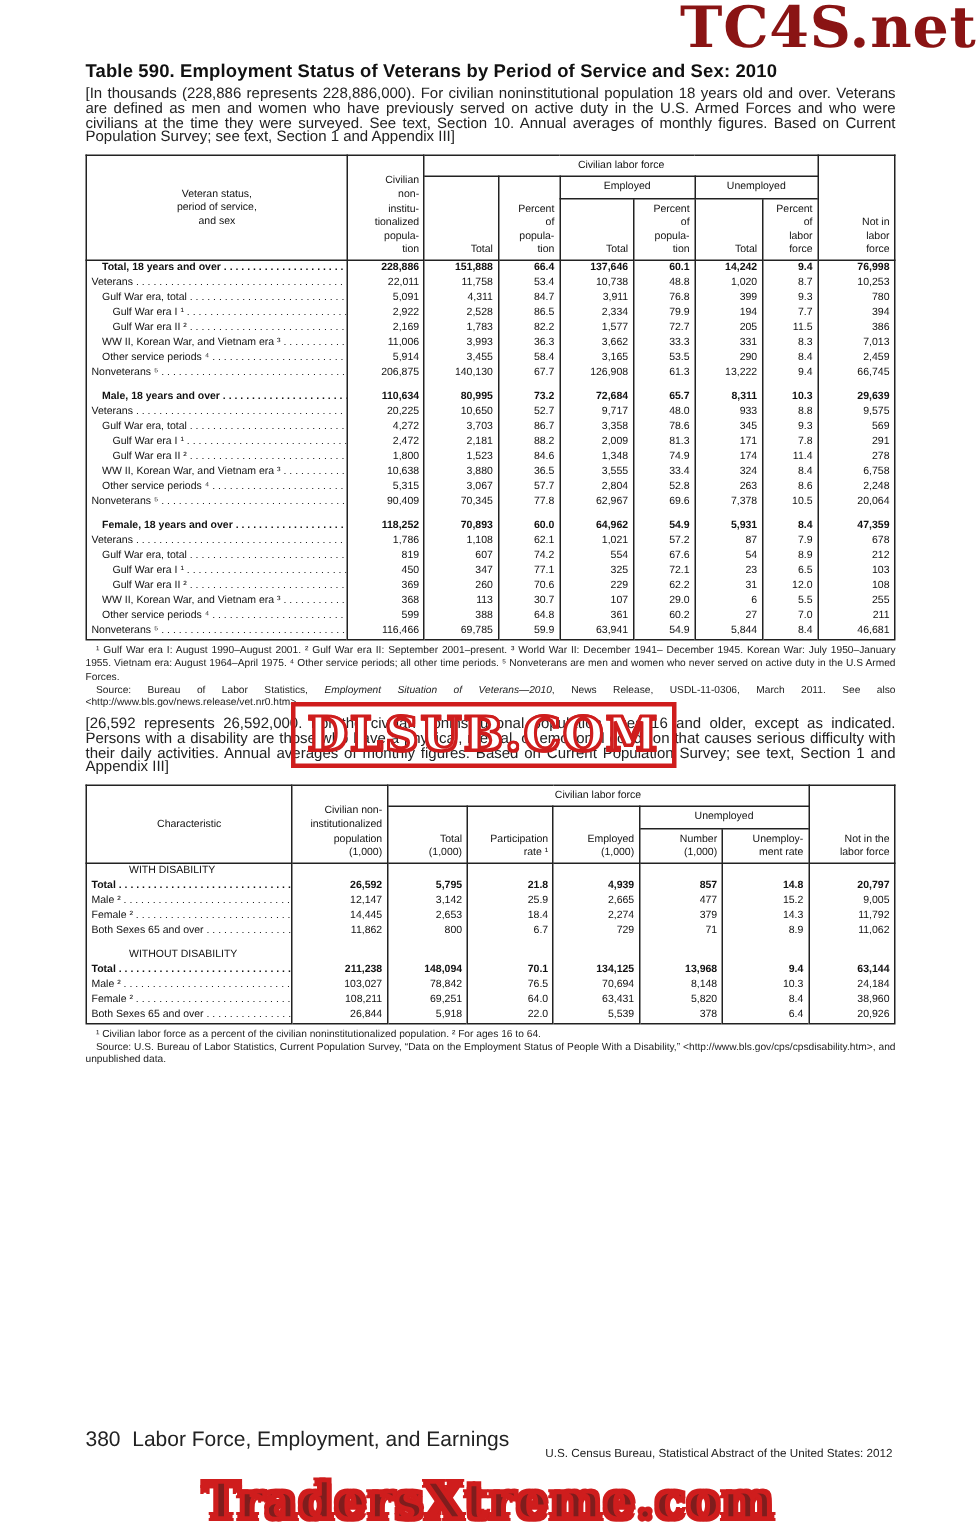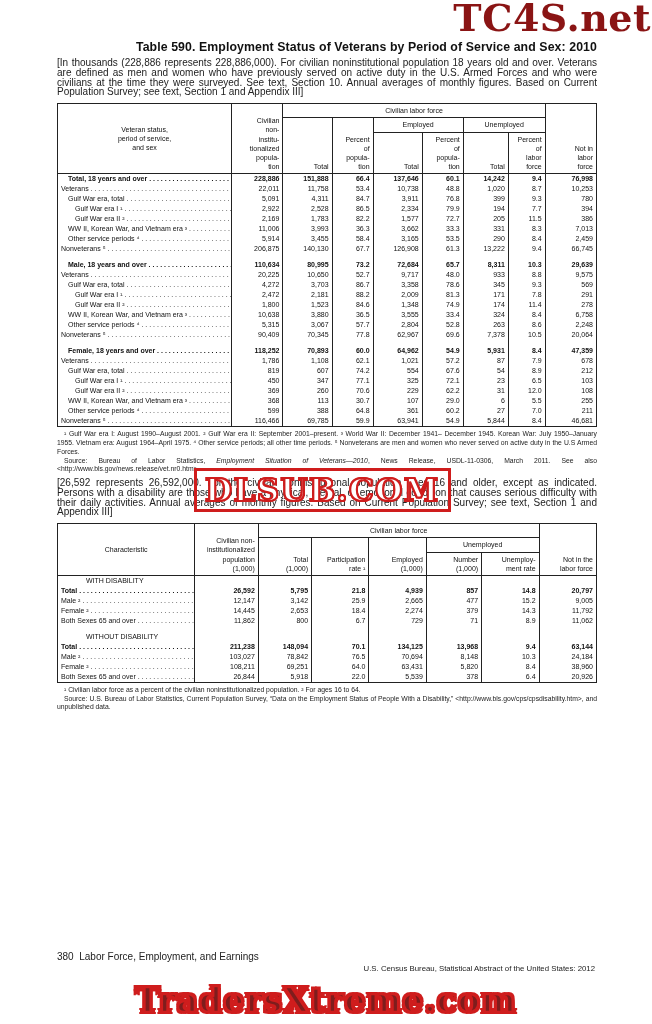--- a/index.html
+++ b/index.html
@@ -4,21 +4,21 @@
 <style>
   * { margin:0; padding:0; box-sizing:border-box; }
   html, body { background:#9a9a9a; }
   .page {
     position:relative; width:652px; height:1024px; margin:0 auto;
     background:#ffffff; overflow:hidden; color:#1a1a1a;
     font-family:"Liberation Sans", sans-serif;
   }
   .content { position:absolute; left:57px; top:0; width:540px; padding-top:40px; }
 
-  .tbl-title { font-size:12.3px; font-weight:bold; letter-spacing:0.1px; color:#111;text-align:right; }
+  .tbl-title { font-size:12.3px; font-weight:bold; letter-spacing:0.1px; color:#111; }
   .tbl-note  { margin-top:4px; font-size:10px; line-height:9.8px; text-align:justify; color:#222; }
 
   table.stat { width:100%; border-collapse:collapse; table-layout:fixed; margin-top:6px; border:1px solid #222; }
   .stat th {
     border:1px solid #222; font-weight:normal; font-size:7px; line-height:9.2px;
     padding:2px 3px; white-space:pre-line; vertical-align:bottom; text-align:right; color:#111;
   }
   .stat th.center { text-align:center; vertical-align:middle; }
   .stat td {
     font-size:7px; line-height:10px; padding:0 3px 0 0;
@@ -31,21 +31,21 @@
   tr.gap td { padding-top:6px; }
   td.ind0 { padding-left:3px; }
   td.ind1 { padding-left:10px; }
   td.ind2 { padding-left:17px; }
   td.ind3 { padding-left:28px; }
 
   .fnblock { margin-top:3px; font-size:6.8px; line-height:8.7px; text-align:justify; color:#222; }
   .fnblock p { text-indent:7px; }
   .second-title { margin-top:15px; }
 
-  .footer-left  { position:absolute; left:57px;  top:951px; font-size:10px; color:#222;text-align:center; }
+  .footer-left  { position:absolute; left:57px;  top:951px; font-size:14px; color:#222;text-align:center; }
   .footer-right { position:absolute; right:57px; top:964px; font-size:7.8px; color:#222;margin-left:24px; }
 
   .wm { position:absolute; font-family:"DejaVu Serif", serif; font-weight:bold; z-index:9; white-space:nowrap; }
   .wm-top { top:-5px; right:1px; font-size:38px; color:#8a1414; letter-spacing:0.5px; }
   .wm-mid {
     top:468px; left:194px; font-size:31px; letter-spacing:1.5px;
     color:#ffffff; -webkit-text-stroke:2px #cf1d1d;
     text-shadow:-1px -1px 0 #cf1d1d, 1px -1px 0 #cf1d1d, -1px 1px 0 #cf1d1d, 1px 1px 0 #cf1d1d;
     border:3px solid #cf1d1d; padding:0 8px; line-height:38px;text-align:center;
   }

